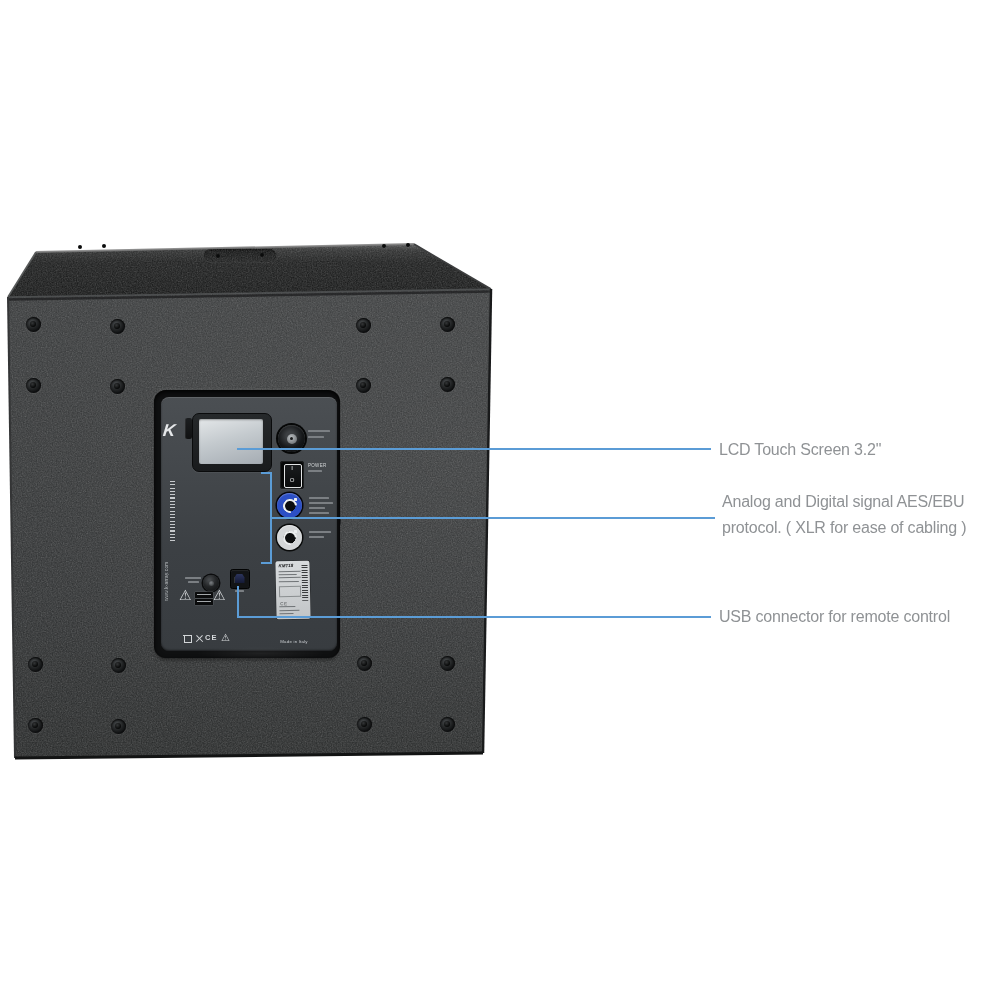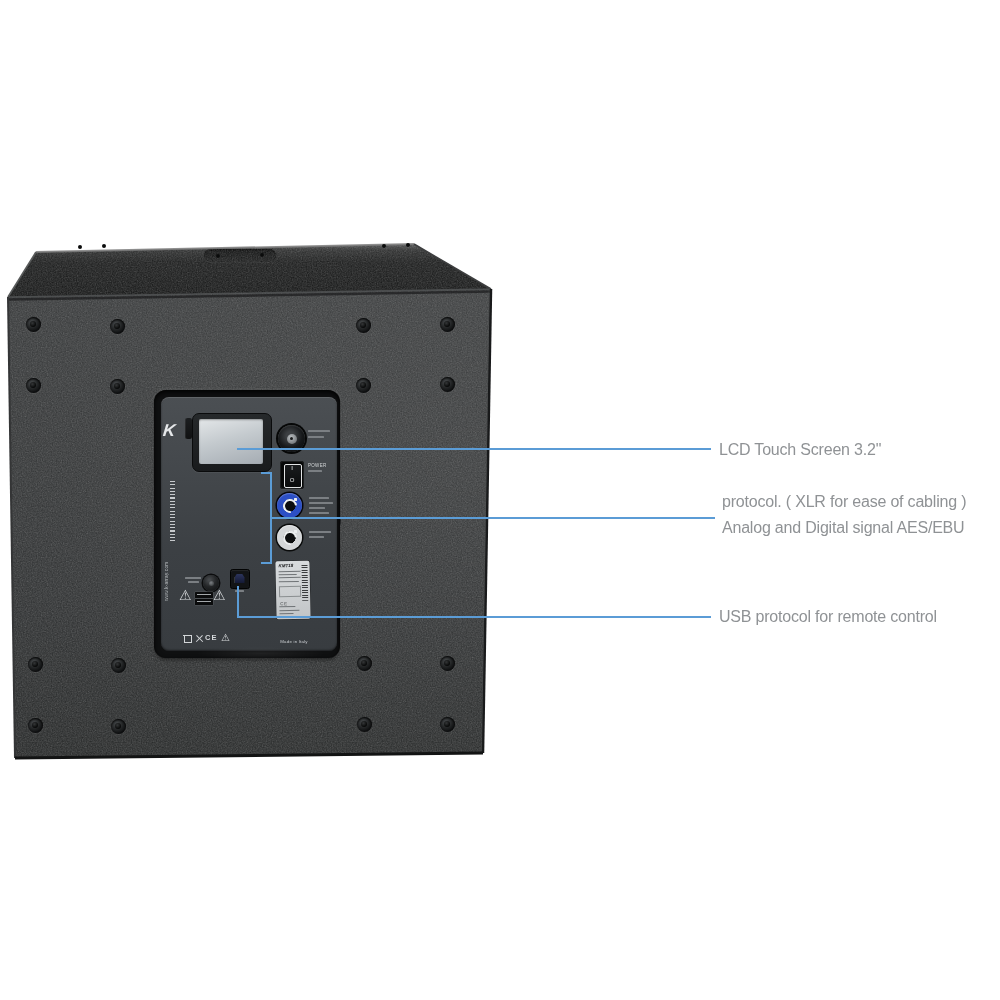--- a/index.html
+++ b/index.html
@@ -359,21 +359,21 @@
   </div>
 
   <div class="cline" style="left:237px;top:448px;width:474px;height:2px;"></div>
   <div class="ctext" style="left:719px;top:440px;">LCD Touch Screen 3.2"</div>
 
   <div class="cline" style="left:261px;top:472px;width:11px;height:2px;"></div>
   <div class="cline" style="left:270px;top:472px;width:2px;height:92px;"></div>
   <div class="cline" style="left:261px;top:562px;width:11px;height:2px;"></div>
   <div class="cline" style="left:270px;top:517px;width:445px;height:2px;"></div>
   <div class="ctext2" style="left:722px;top:489px;">
+    <div>Analog and Digital signal AES/EBU</div>
     <div>protocol. ( XLR for ease of cabling )</div>
-    <div>Analog and Digital signal AES/EBU</div>
   </div>
 
   <div class="cline" style="left:237px;top:586px;width:2px;height:32px;"></div>
   <div class="cline" style="left:237px;top:616px;width:474px;height:2px;"></div>
-  <div class="ctext" style="left:719px;top:607px;">USB protocol for remote control</div>
+  <div class="ctext" style="left:719px;top:607px;">USB connector for remote control</div>
 
 </div>
 
 </body></html>

